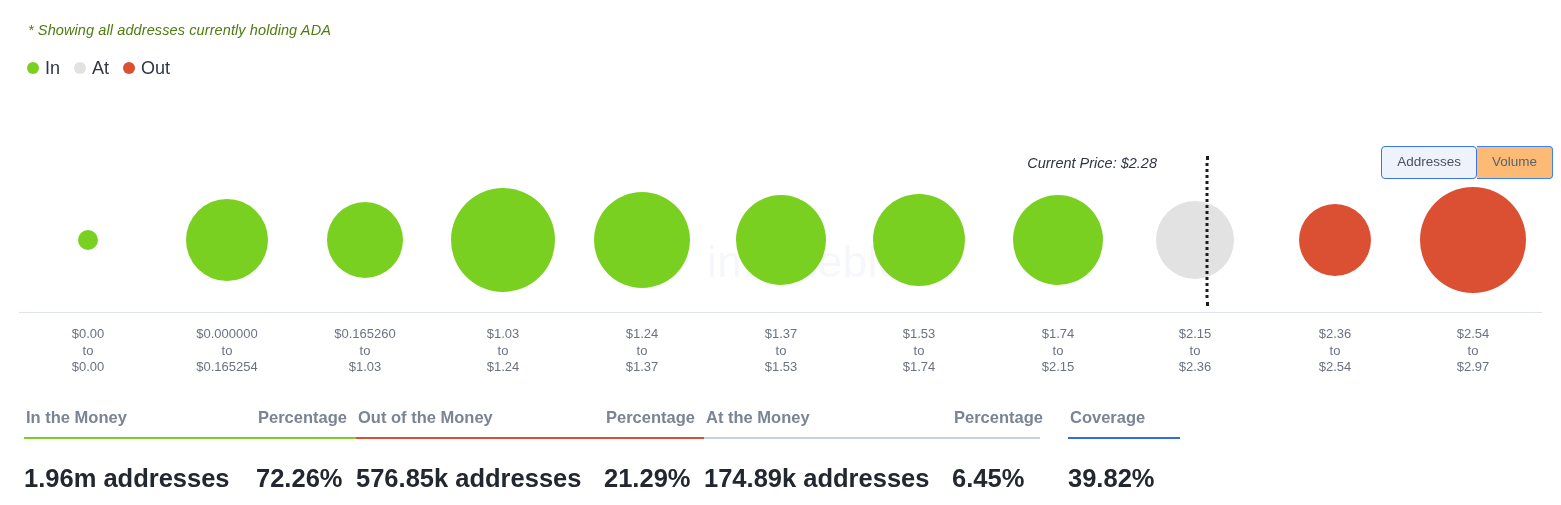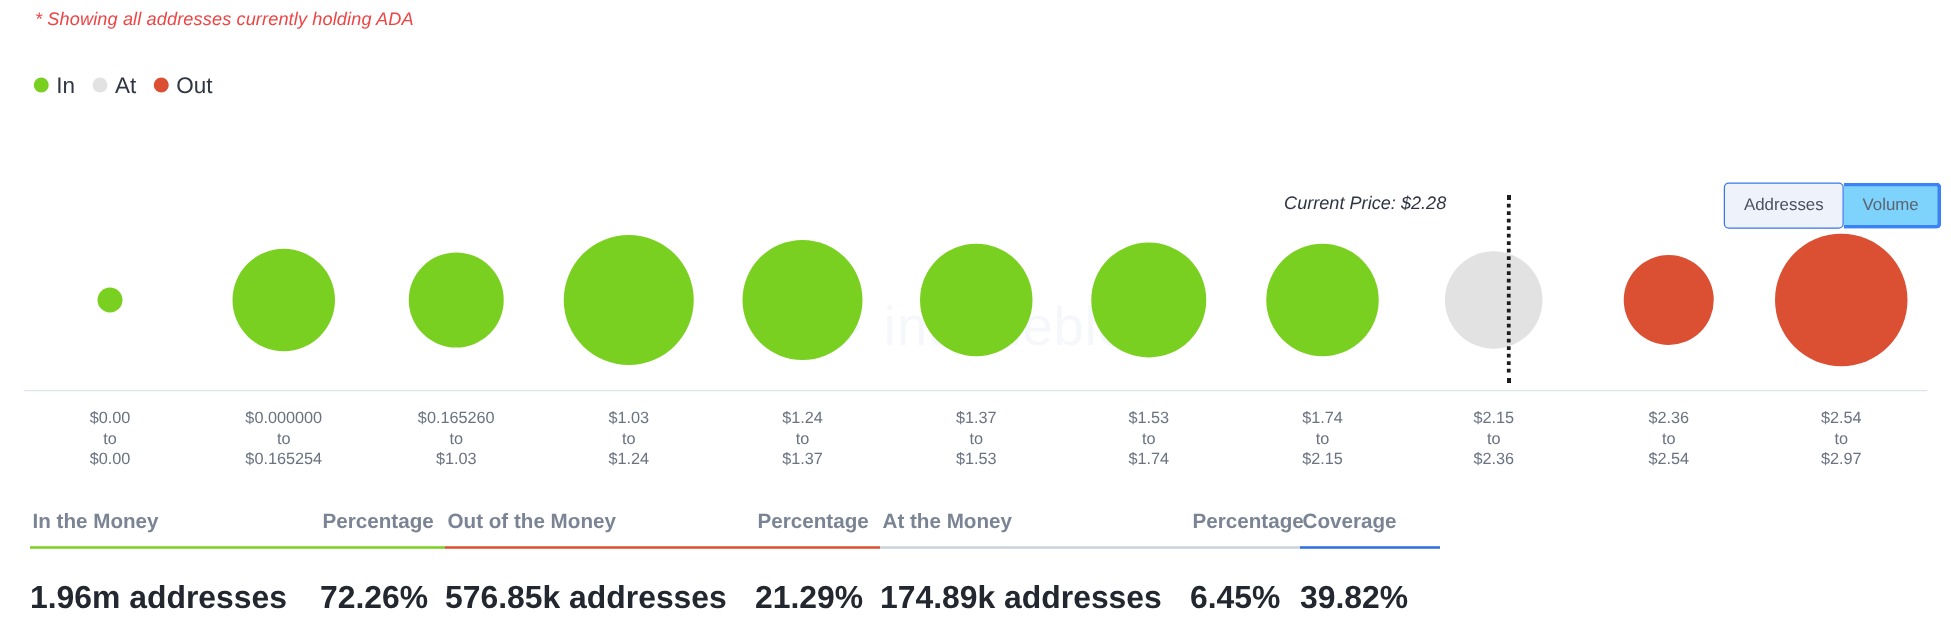--- a/index.html
+++ b/index.html
@@ -13,24 +13,24 @@
     font-family: "Liberation Sans", sans-serif;
     color: #3c4257;
     position: relative;
     overflow: hidden;
   }
 
   
   .note {
     position: absolute;
     left: 28px;
-    top: 8px;
+    top: 22px;
     font-size: 14.5px;
     font-style: italic;
-    color: #ef4444;
+    color: #4d7c0f;
     letter-spacing: 0.1px;
     white-space: nowrap;
     text-align: center;
   }
 
   
   .legend {
     position: absolute;
     left: 27px;
     top: 59px;
@@ -60,23 +60,23 @@
     position: absolute;
     right: 8px;
     top: 102px;
     display: flex;
     align-items: stretch;
     font-size: 13.5px;
     margin-top: 44px;
   }
   .toggle-btn {
     padding: 7px 15px 8px 15px;
-    background: #7dd3fc;
+    background: #fdba74;
     color: #5b6270;
-    border: 3px solid #3b82f6;
+    border: 1px solid #3b82f6;
     cursor: pointer;
     line-height: 1.15;
     white-space: nowrap;
     font-family: inherit;
     font-size: 13.5px;
   }
   .toggle-btn.left {
     border-radius: 4px 0 0 4px;
   }
   .toggle-btn.right {
@@ -343,18 +343,18 @@
     <div class="stat" style="width: 248px;">
       <div class="stat-label">At the Money</div>
       <div class="stat-rule" style="background: rgb(203, 209, 218);"></div>
       <div class="stat-value">174.89k addresses</div>
     </div>
     <div class="stat" style="width: 88px;">
       <div class="stat-label">Percentage</div>
       <div class="stat-rule" style="background: rgb(203, 209, 218);"></div>
       <div class="stat-value">6.45%</div>
     </div>
-    <div class="stat" style="width: 112px;">
+    <div class="stat" style="width: 112px; margin-left: 28px;">
       <div class="stat-label">Coverage</div>
       <div class="stat-rule" style="background: rgb(46, 111, 224);"></div>
       <div class="stat-value">39.82%</div>
     </div>
   </div>
 
 </body></html>

